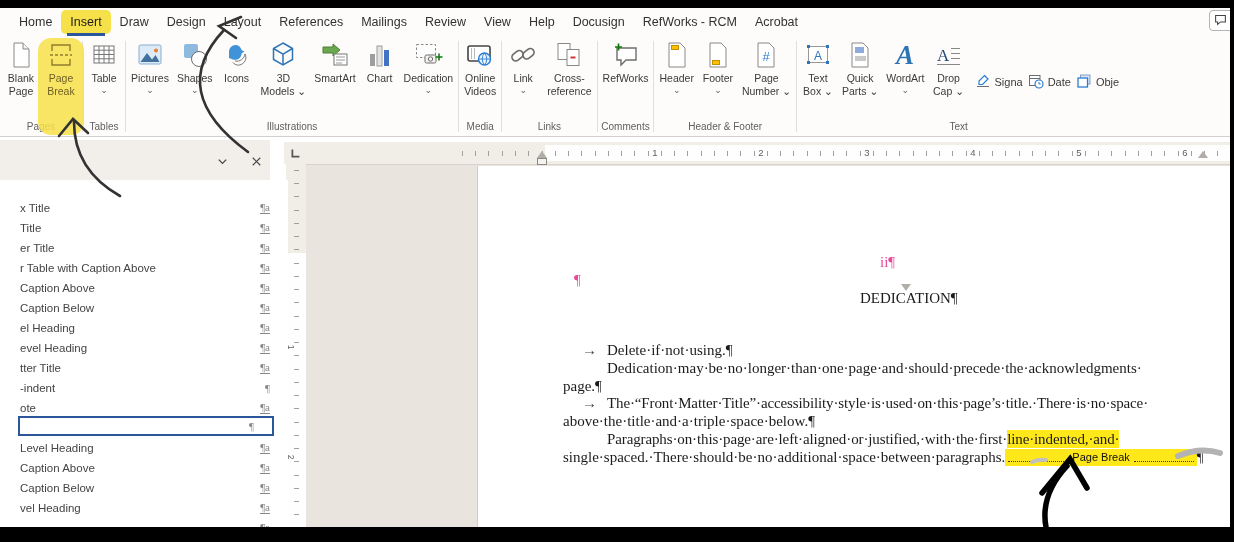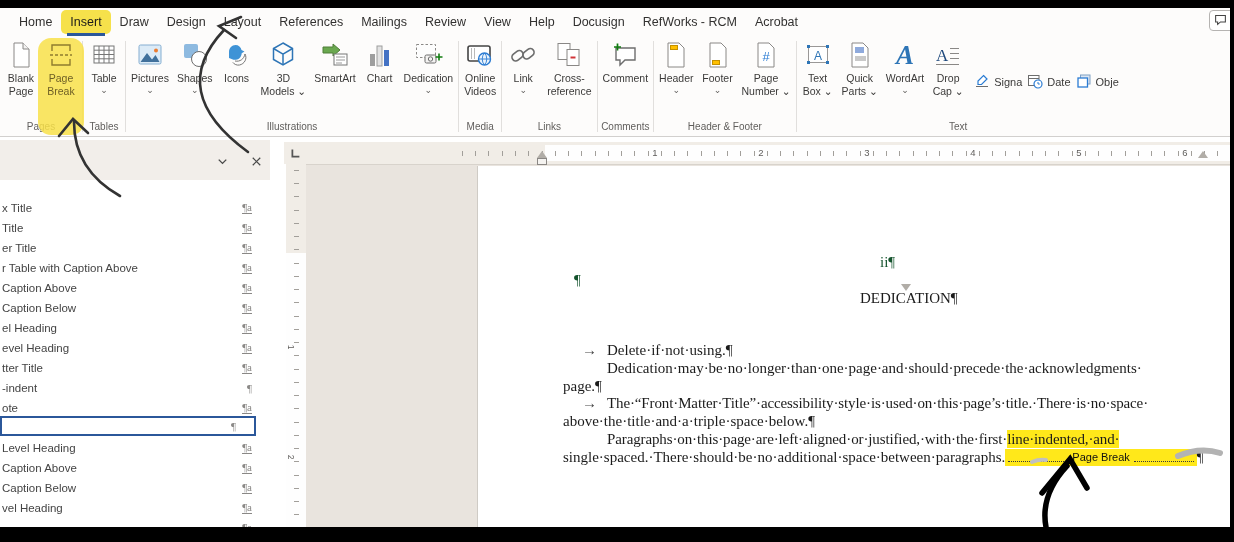--- a/index.html
+++ b/index.html
@@ -37,21 +37,21 @@
   .rbtn.hl-blob::before{content:"";position:absolute;left:-3px;right:-3px;top:2px;bottom:-16px;
         background:var(--blobhl);opacity:.85;border-radius:13px;z-index:0;}
   .rbtn.hl-blob .rlab{color:#6e5f26;}
   .smallcol{display:flex;flex-direction:row;justify-content:flex-start;gap:5px;padding:8px 0 0 6px;min-width:44px;}
   .sbtn{display:flex;align-items:center;gap:4px;font-size:11px;color:#3b3a39;white-space:nowrap;}
   .sbtn svg{width:16px;height:16px;flex:none;}
   
   .pane-header{position:absolute;left:0;top:140px;width:270px;height:40px;background:#f2eeea;z-index:5;}
   .pane-icon{position:absolute;top:11px;width:20px;height:20px;display:flex;align-items:center;justify-content:center;}
   .pane-icon svg{width:15px;height:15px;}
-  .pane-list{position:absolute;left:0;top:180px;width:270px;height:362px;background:#fff;z-index:5;}
+  .pane-list{position:absolute;left:18px;top:180px;width:270px;height:362px;background:#fff;z-index:5;}
   .prow{position:absolute;left:0;width:270px;height:20px;font-size:11.5px;color:#444;
         display:flex;align-items:center;padding:0 18px 0 2px;white-space:nowrap;overflow:hidden;cursor:default;}
   .prow .pmark{position:absolute;right:18px;color:#8a8886;font-size:11px;font-family:"Liberation Serif",serif;}
   .prow .pmark.ul{border-bottom:1px solid #8a8886;line-height:11px;}
   .prow.selected{border:2px solid var(--selblue);width:256px;}
   
   .corner-box{position:absolute;left:284px;top:142px;width:22px;height:22px;background:#f1ede7;z-index:4;
               display:flex;align-items:center;justify-content:center;}
   .corner-box svg{width:14px;height:14px;}
   .hruler{position:absolute;left:306px;top:142px;width:925px;height:22px;background:#f1ede7;z-index:4;}
@@ -68,21 +68,21 @@
   .vruler .band{position:absolute;left:0;top:89px;width:20px;height:274px;background:#fefefe;}
   .vruler .ticks{position:absolute;left:8px;top:6px;width:5px;height:352px;
         background-image:repeating-linear-gradient(180deg,#a29f9a 0 1px,transparent 1px 13.25px);}
   .vruler .vnum{position:absolute;left:3px;font-size:8.5px;color:#5f5d5b;transform:rotate(90deg);}
   .docbg{position:absolute;left:306px;top:164px;width:925px;height:363px;background:#e9e4de;border-top:1px solid #d8d3cc;z-index:3;}
   .page{position:absolute;left:478px;top:166px;width:753px;height:376px;background:#fff;
         box-shadow:-1px 0 0 #cfcbc5;z-index:3;}
   
   .docline{position:absolute;font-family:"Liberation Serif",serif;font-size:15px;line-height:18px;
            color:#1b1b1b;white-space:nowrap;z-index:6;}
-  .docline.pagenum{color:#14532d;}
+  .docline.pagenum{color:#ec4899;}
   .docline .tabarrow{display:inline-block;width:25px;color:#444;}
   .docline .hl{background:var(--texthl);padding:1px 0;}
   .docline.tight{letter-spacing:-0.12px;word-spacing:-0.6px;}
   .pbseg{background:var(--texthl);padding:2px 3px 1px 3px;font-size:12px;}
   .pbdots{display:inline-block;width:60px;height:11px;border-bottom:1px dotted #3a3a3a;}
   .pblabel{font-family:"Liberation Sans",sans-serif;font-size:11px;color:#111;padding:0 4px;vertical-align:1px;}
   
   .overlay{position:absolute;left:0;top:0;width:1234px;height:542px;z-index:40;pointer-events:none;}
 </style>
 </head>
@@ -281,21 +281,21 @@
       <div class="rsep"></div>
       <div class="rgroup">
         <div class="rgroup-btns">
           <div class="rbtn">
             <span class="ico">
               <svg viewBox="0 0 30 30">
                 <path d="M6 8h19v12h-10l-5 5v-5H6z" fill="#fff" stroke="#6d6d6d" stroke-width="1.4"></path>
                 <path d="M7.5 3.5v7M4 7h7" stroke="#107c10" stroke-width="1.7"></path>
               </svg>
             </span>
-            <div class="rlab">Comment</div>
+            <div class="rlab">RefWorks</div>
           </div>
         </div>
         <div class="rgroup-label">Comments</div>
       </div>
       <div class="rsep"></div>
       <div class="rgroup">
         <div class="rgroup-btns">
           <div class="rbtn">
             <span class="ico">
               <svg viewBox="0 0 30 30">

